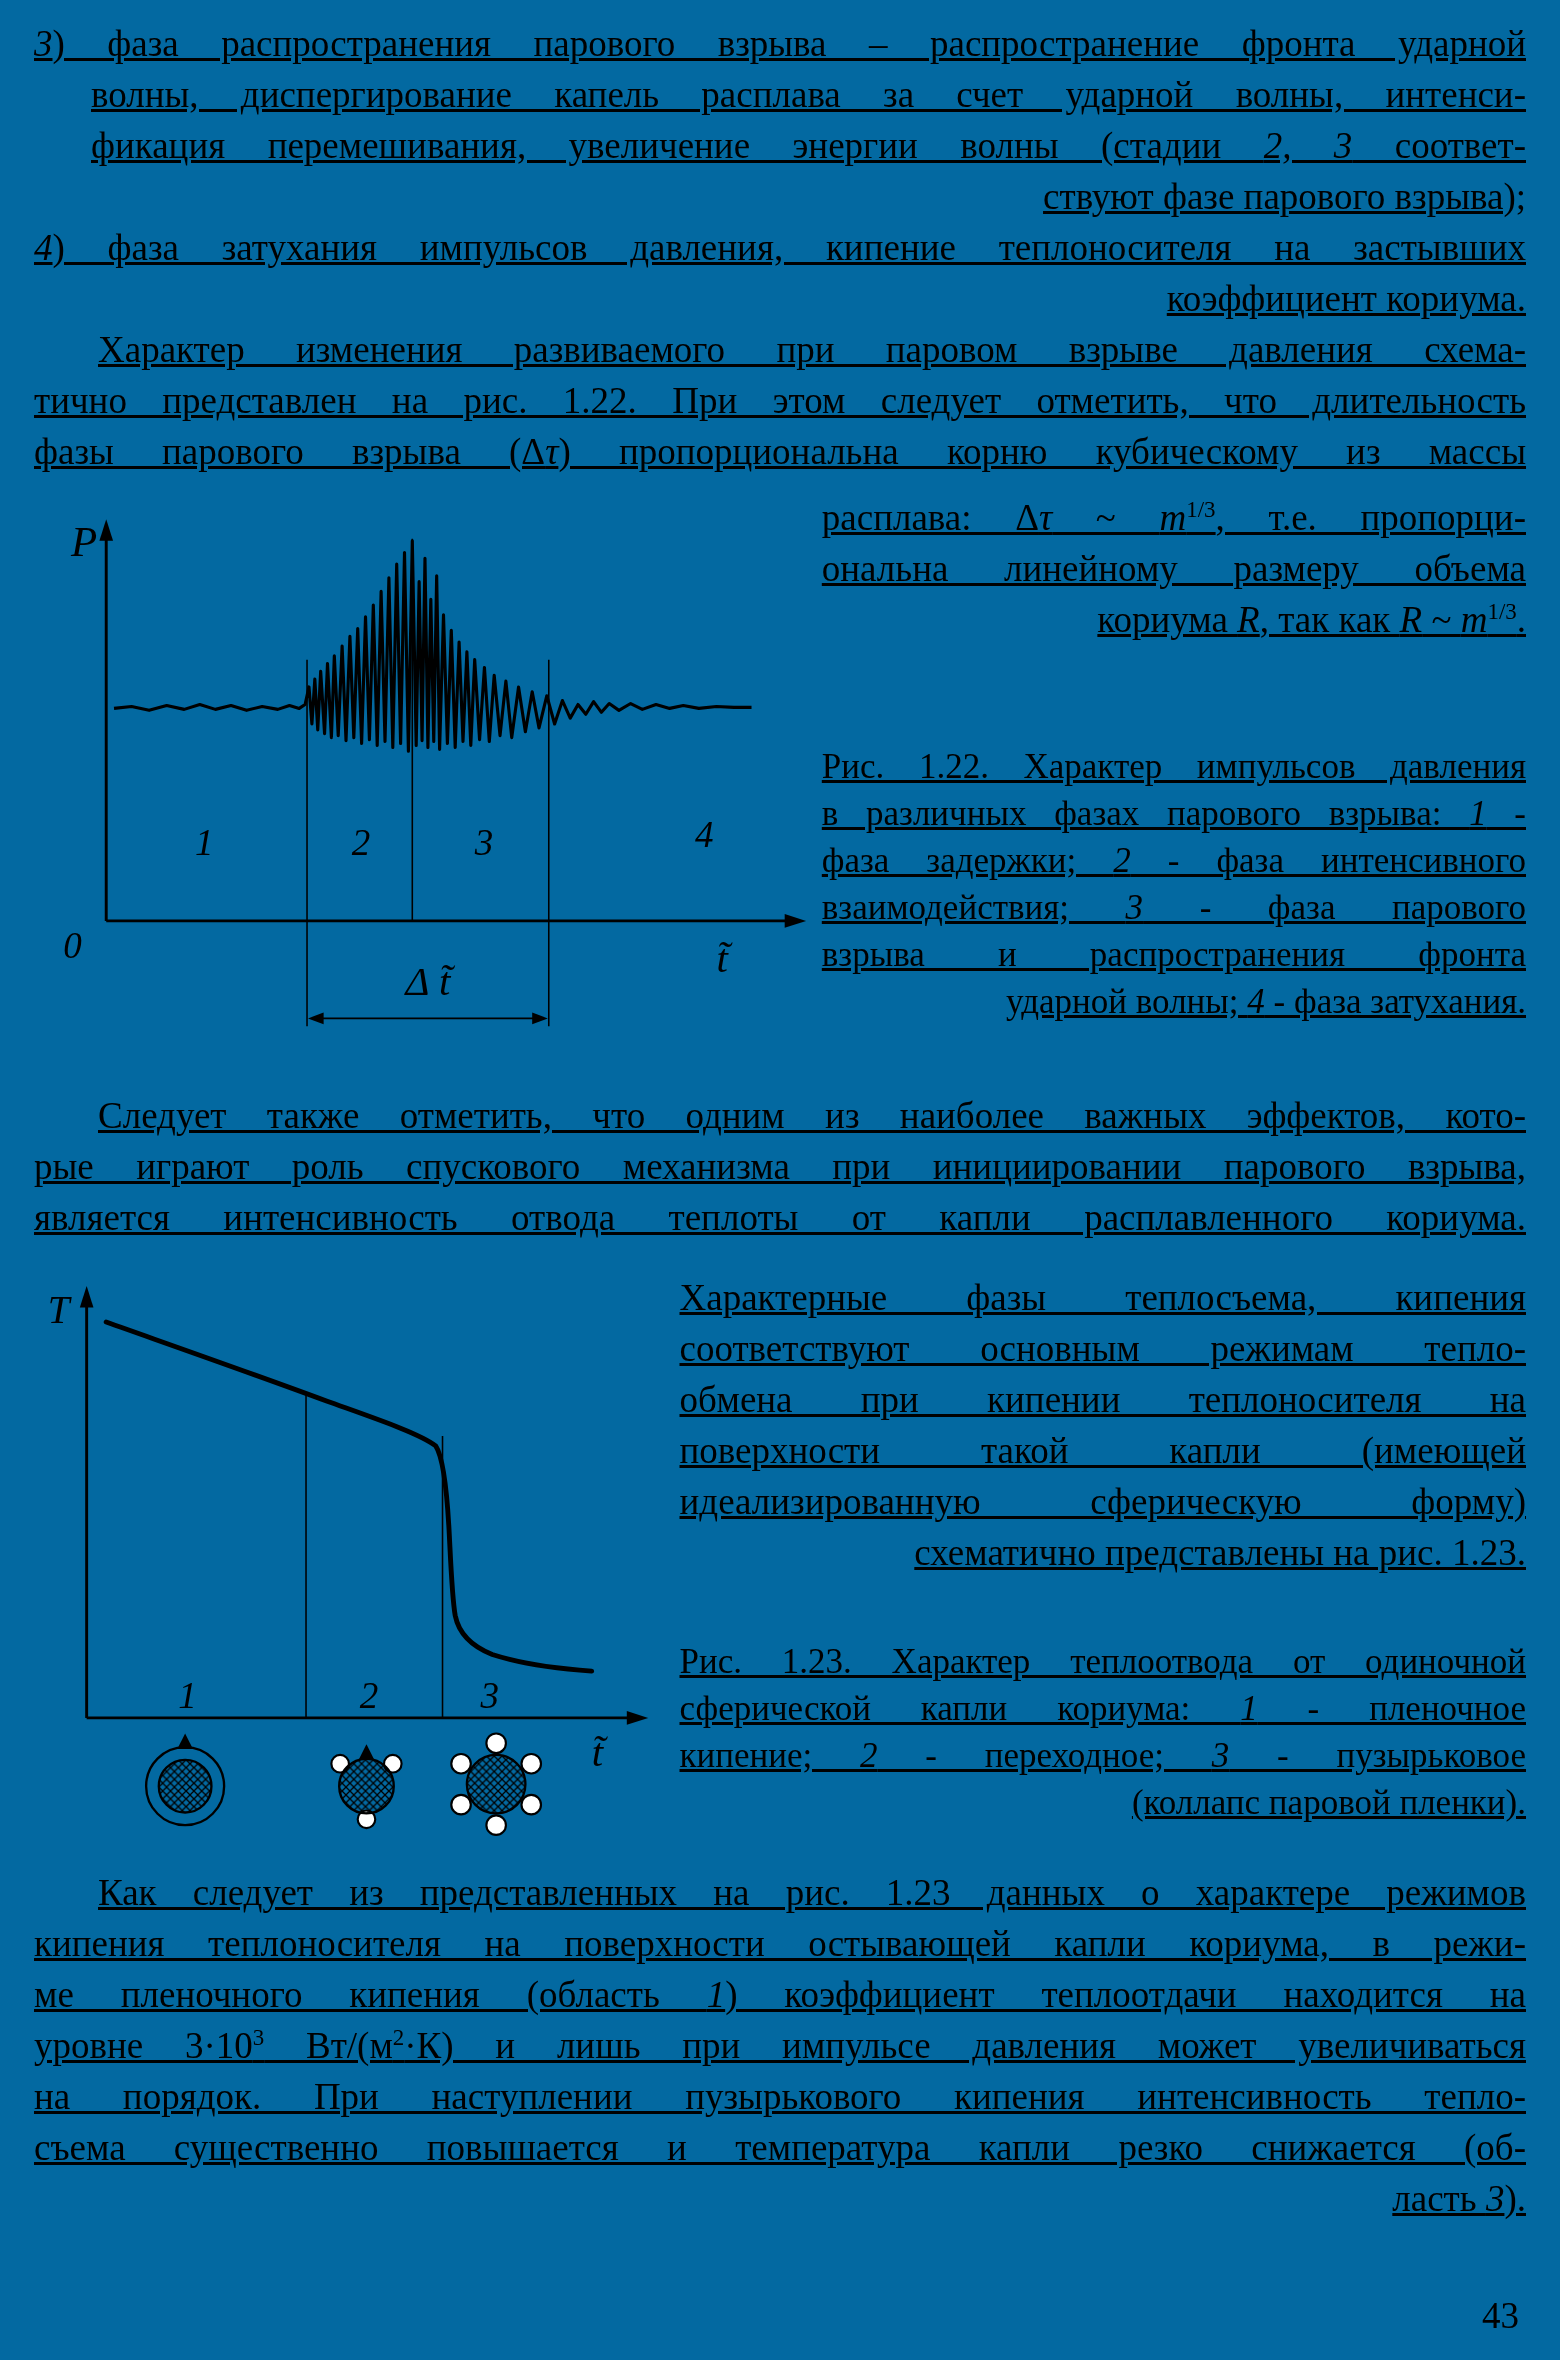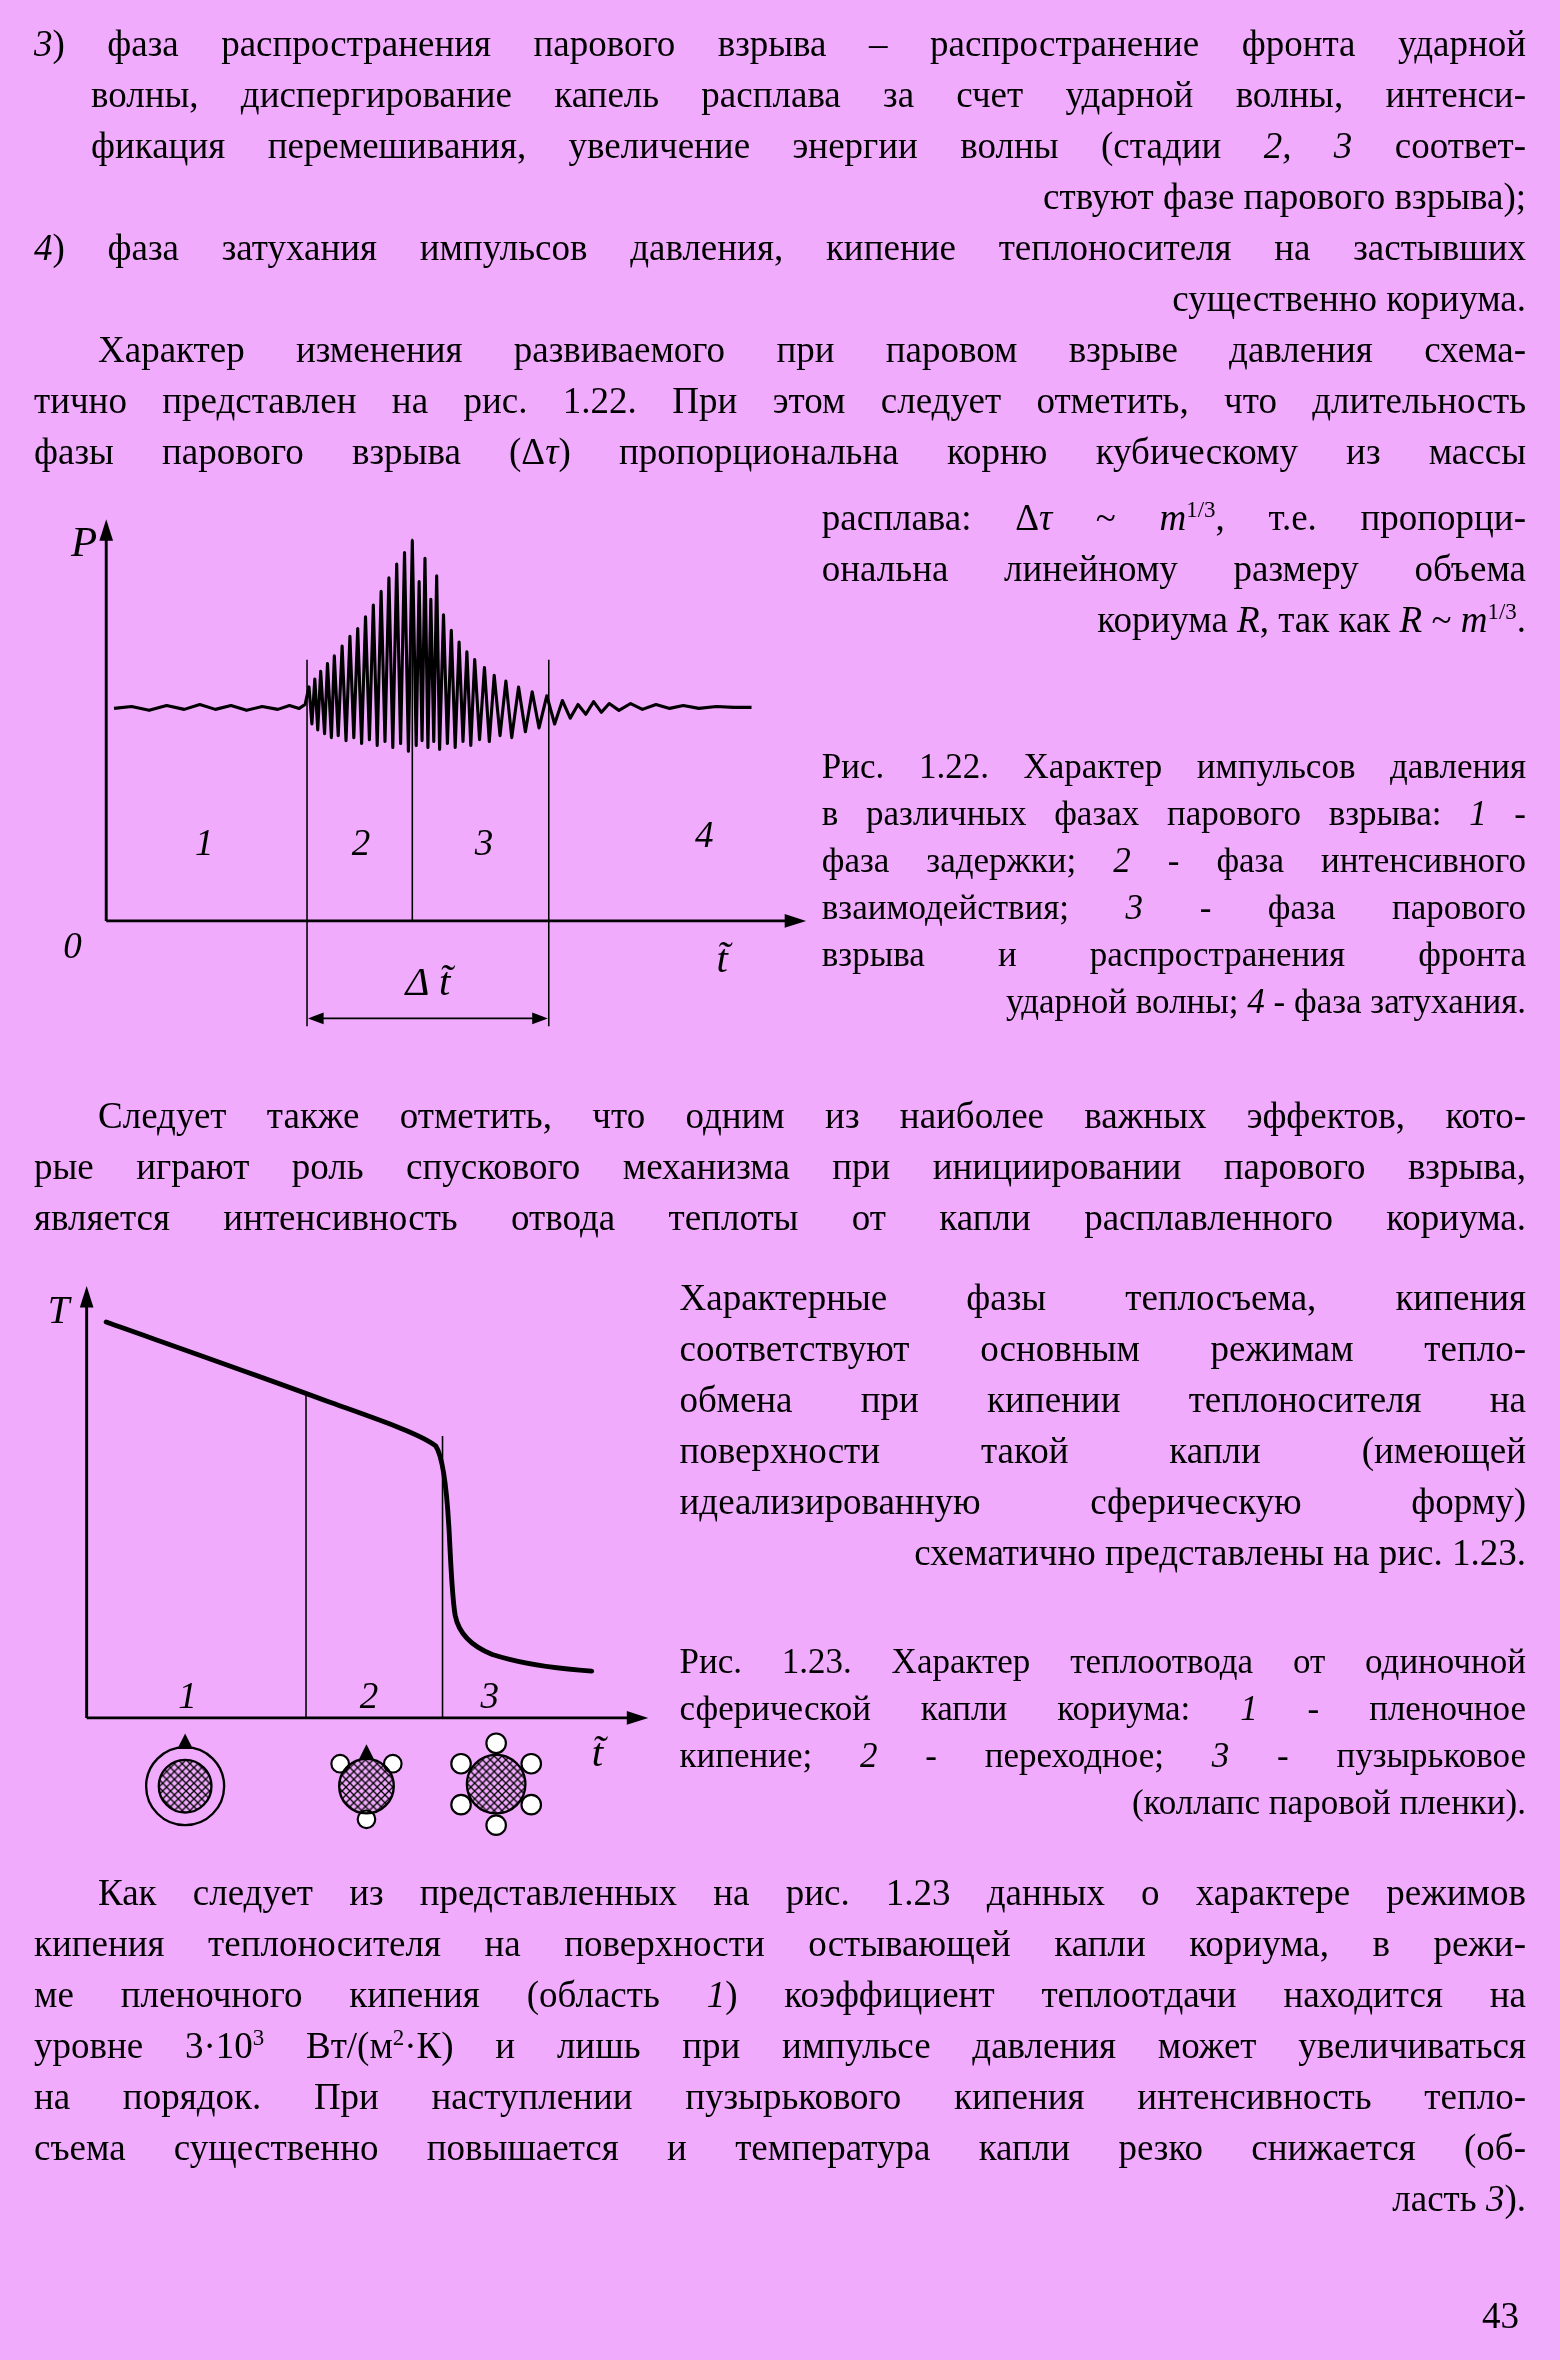--- a/index.html
+++ b/index.html
@@ -1,25 +1,26 @@
 <!DOCTYPE html>
 <html><head>
 <meta charset="utf-8">
 <style>
   html,body{margin:0;padding:0;background:#ffffff;}
   .page{
     position:relative;
     width:1560px;height:2360px;
-    background:#f0abfc;
+    background:#0369a1;
     color:#000;
     font-family:"Liberation Serif",serif;
     font-size:37px;
     box-sizing:border-box;
     padding:17.6px 34px 0 34px;
     overflow:hidden;
+    text-decoration:underline;
   }
   .line{line-height:51px;}
   .j{text-align:justify;text-align-last:justify;}
   .l{text-align:right;}
   .ind1{padding-left:57px;}
   .ind2{padding-left:74px;}
   .fi{text-indent:64px;}
   .figrow{display:flex;align-items:flex-start;}
   .row122{margin-top:15.6px;}
   .col122{flex:1;margin-left:7.8px;min-width:0;}
@@ -47,21 +48,21 @@
 
   <div>
     <div class="line j"><i>3</i>) фаза распространения парового взрыва – распространение  фронта ударной</div>
     <div class="line j ind1">волны, диспергирование капель расплава за счет ударной волны,  интенси-</div>
     <div class="line j ind1">фикация  перемешивания, увеличение энергии волны  (стадии <i>2, 3</i> соответ-</div>
     <div class="line l ind2">ствуют фазе парового взрыва);</div>
   </div>
 
   <div>
     <div class="line j"><i>4</i>) фаза затухания импульсов давления, кипение теплоносителя на застывших</div>
-    <div class="line l ind1">существенно кориума.</div>
+    <div class="line l ind1">коэффициент кориума.</div>
   </div>
 
   <div>
     <div class="line j fi">Характер изменения развиваемого при паровом взрыве давления схема-</div>
     <div class="line j">тично представлен на рис. 1.22. При этом следует отметить, что длительность</div>
     <div class="line j">фазы парового взрыва (Δ<i>τ</i>) пропорциональна корню кубическому из массы</div>
   </div>
 
   <div class="figrow row122">
     <svg width="780" height="541" viewBox="0 0 800 555" style="font-size:38px">

